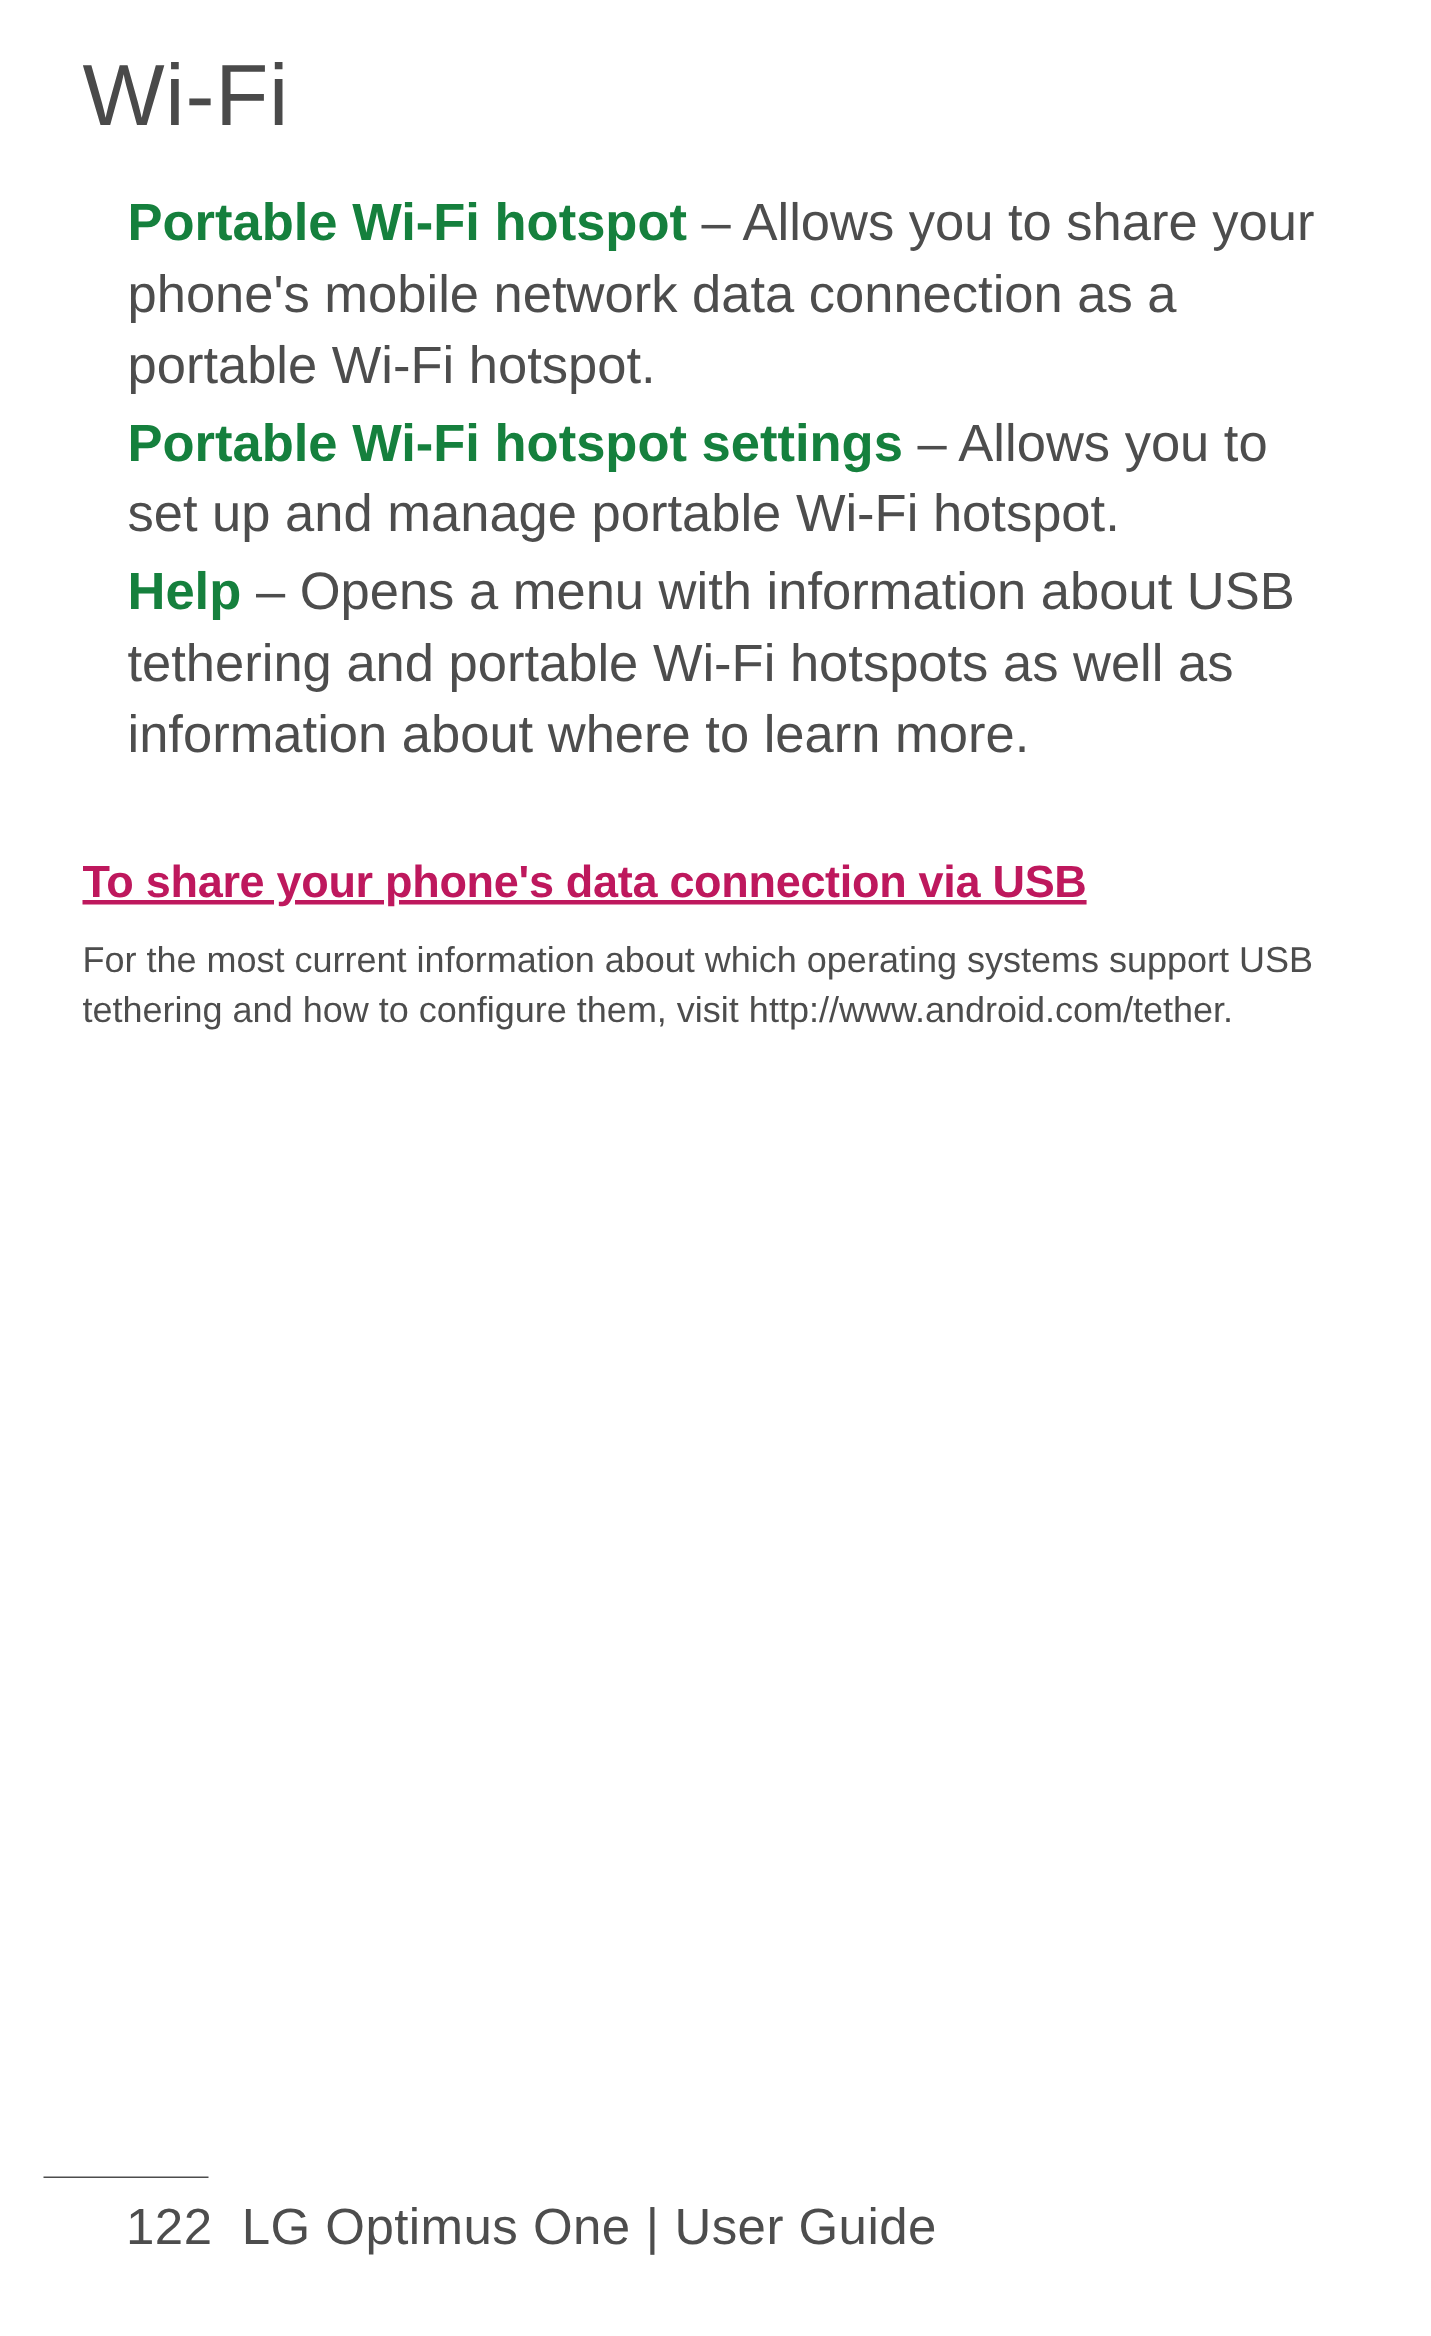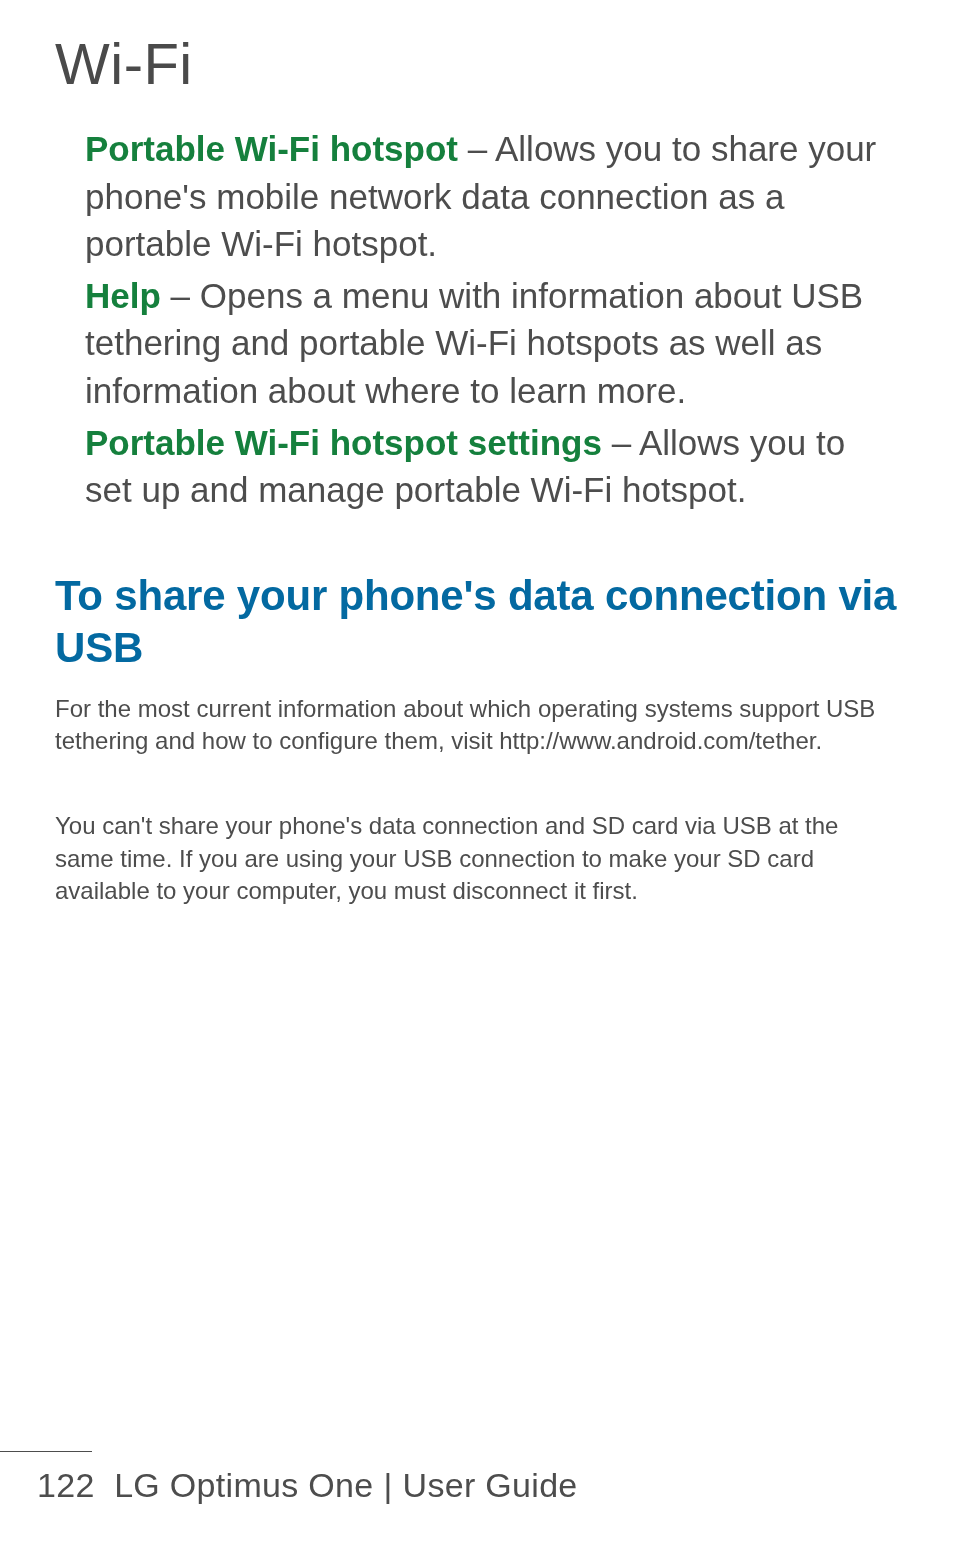--- a/index.html
+++ b/index.html
@@ -37,43 +37,44 @@
     line-height: 1.36;
     color: #4d4d4d;
     font-weight: 300;
     margin-bottom: 4px;
   }
   .def-block .term {
     font-weight: 600;
     color: #15803d;
   }
   .section-heading {
-    font-size: 42px;
+    font-size: 30px;
     font-weight: 600;
-    color: #0369a1;
+    color: #be185d;
     line-height: 1.25;
     margin-bottom: 18px;
     letter-spacing: -0.2px;
+    text-decoration: underline;
   }
   .body-text {
     font-size: 24px;
     line-height: 1.36;
     color: #4d4d4d;
     font-weight: 300;
     margin-bottom: 2px;
   }
   .section {
     margin-bottom: 52px;
   }
   .footer {
     position: absolute;
     left: 0;
     bottom: 52px;
     width: 100%;
-    padding-left: 37px;
+    padding-left: 84px;
   }
   .footer-rule {
     width: 110px;
     height: 1px;
     background: #4d4d4d;
     margin-bottom: 14px;
     margin-left: -55px;
   }
   .footer-line {
     font-size: 34px;
@@ -91,34 +92,33 @@
 
 <div class="page">
 
   <h1 class="chapter-title">Wi-Fi</h1>
 
   <div class="definitions">
     <p class="def-block">
       <span class="term">Portable Wi-Fi hotspot</span><span> – Allows you to share your phone's mobile network data connection as a portable Wi-Fi hotspot.</span>
     </p>
     <p class="def-block">
-      <span class="term">Help</span><span> – Opens a menu with information about USB tethering and portable Wi-Fi hotspots as well as information about where to learn more.</span>
+      <span class="term">Portable Wi-Fi hotspot settings</span><span> – Allows you to set up and manage portable Wi-Fi hotspot.</span>
     </p>
     <p class="def-block">
-      <span class="term">Portable Wi-Fi hotspot settings</span><span> – Allows you to set up and manage portable Wi-Fi hotspot.</span>
+      <span class="term">Help</span><span> – Opens a menu with information about USB tethering and portable Wi-Fi hotspots as well as information about where to learn more.</span>
     </p>
   </div>
 
   <div class="section">
     <h2 class="section-heading">To share your phone's data connection via USB</h2>
     <p class="body-text">For the most current information about which operating systems support USB tethering and how to configure them, visit http://www.android.com/tether.</p>
   </div>
 
   <div class="section">
-    <p class="body-text">You can't share your phone's data connection and SD card via USB at the same time. If you are using your USB connection to make your SD card available to your computer, you must disconnect it first.</p>
   </div>
 
   <div class="footer">
     <div class="footer-rule"></div>
     <div class="footer-line">
       <span>122</span>&nbsp;&nbsp;<span>LG Optimus One</span><span class="divider">|</span><span>User Guide</span>
     </div>
   </div>
 
 </div>

